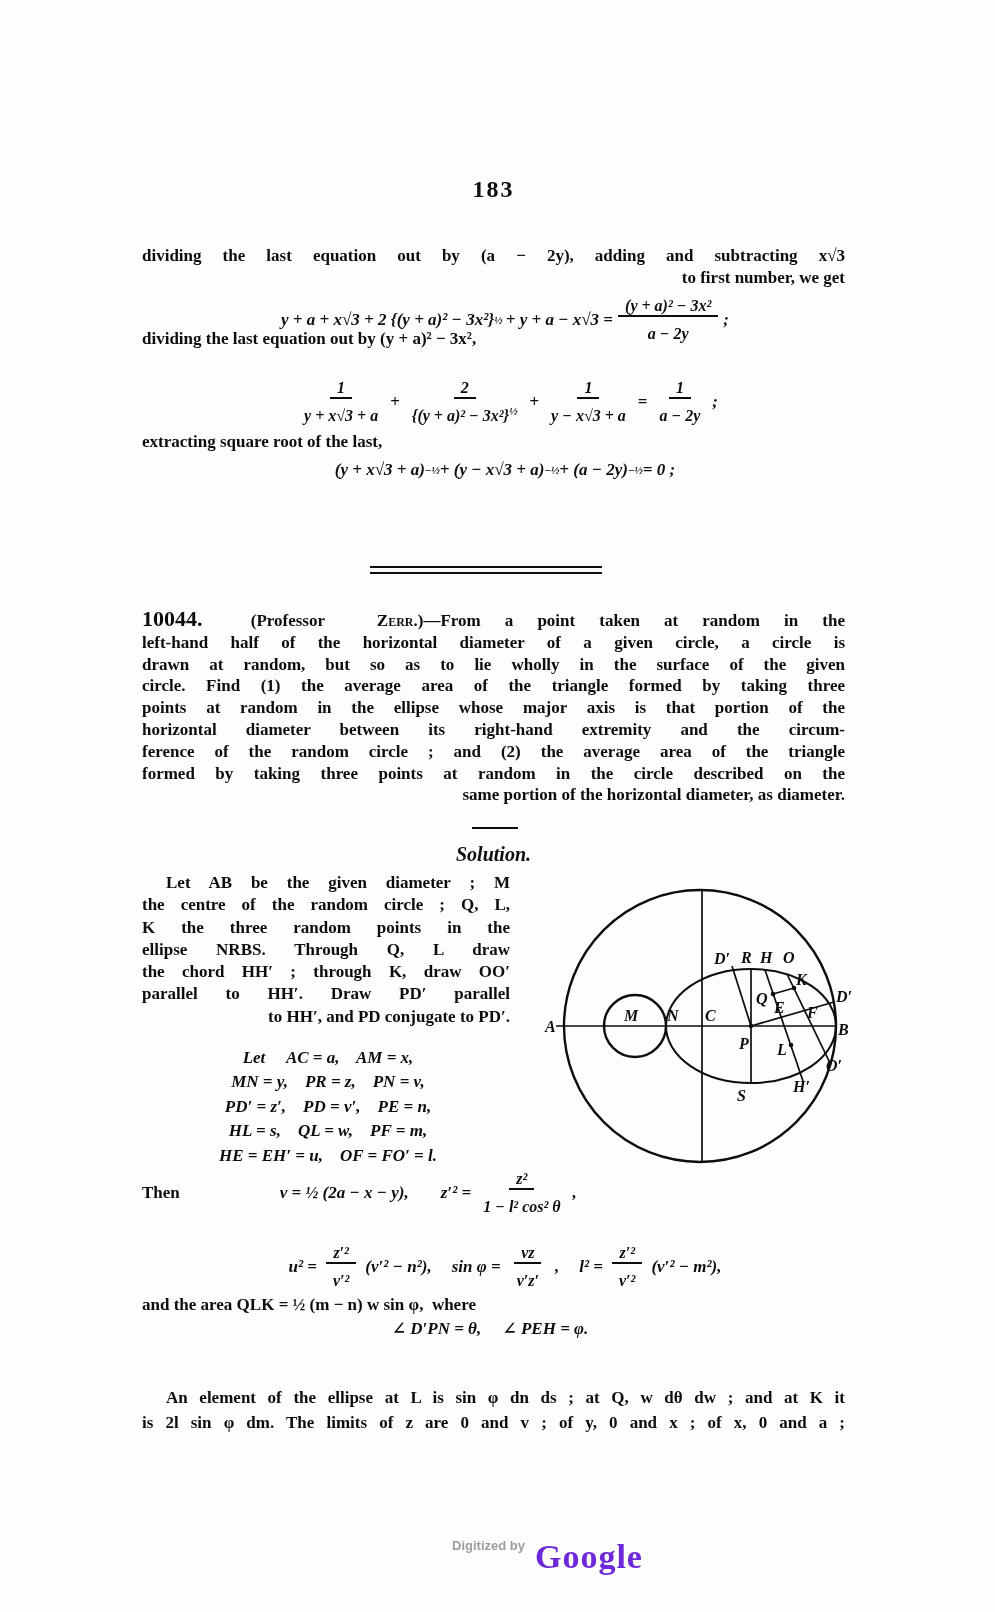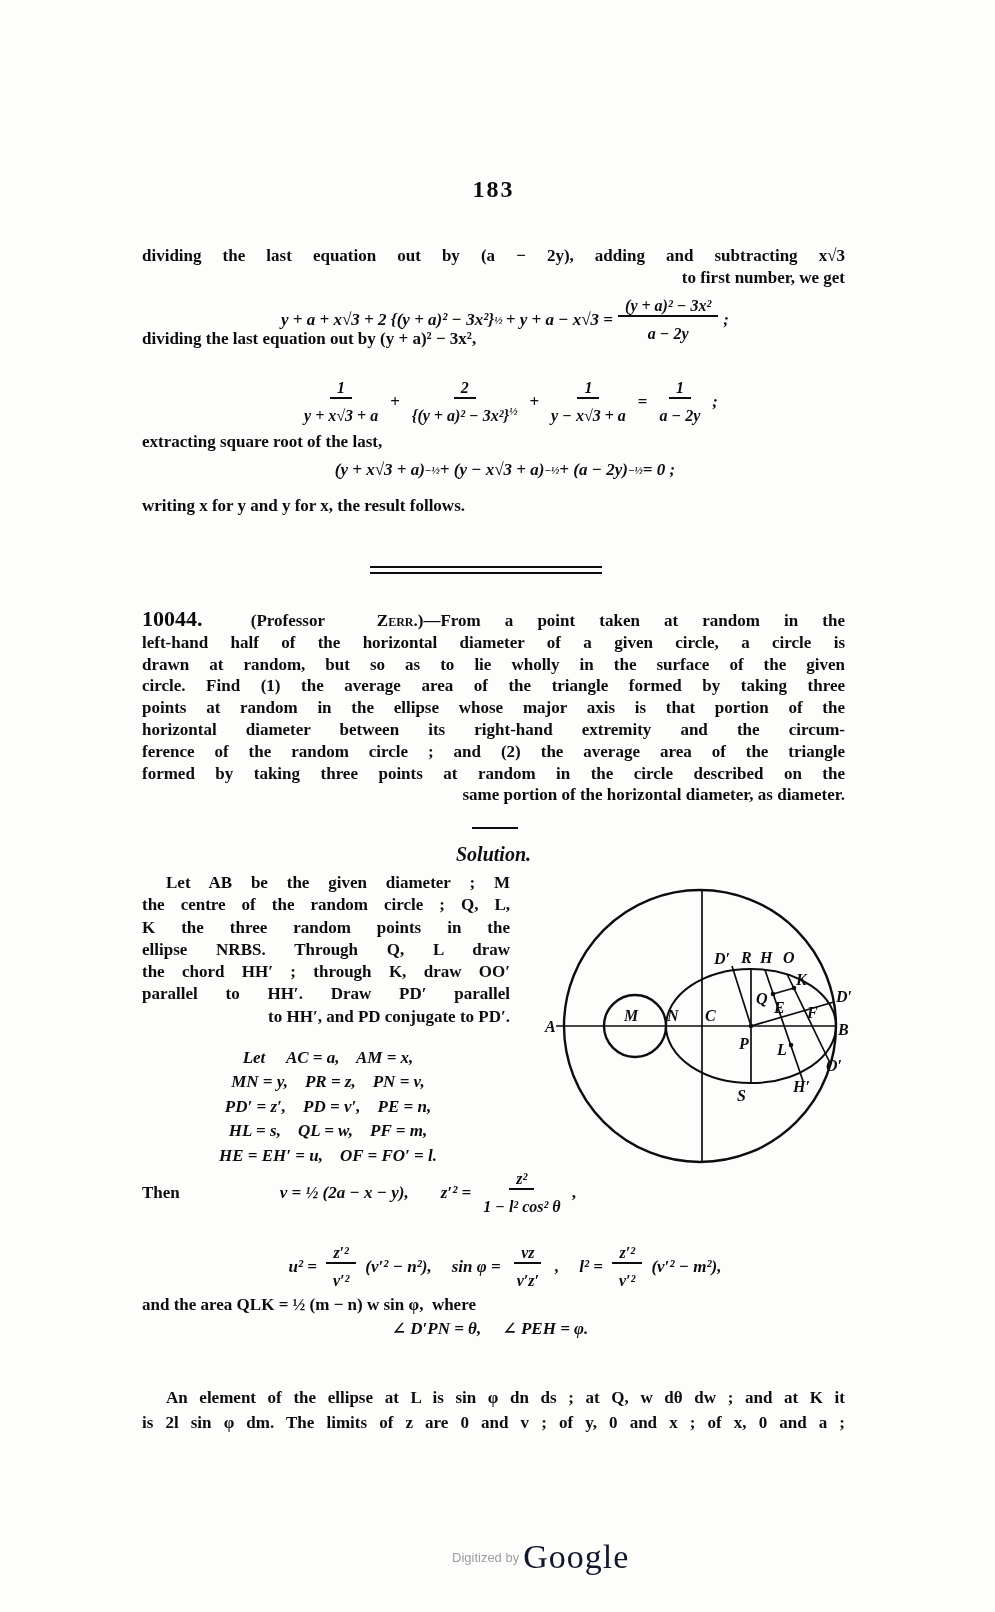--- a/index.html
+++ b/index.html
@@ -23,23 +23,23 @@
   .rule{border-top:2px solid #0d0d0d;height:0;}
   .sol-head{font-style:italic;font-size:20px;text-align:center;}
   .lets{text-align:center;font-style:italic;white-space:pre-wrap;font-size:17px;line-height:24.4px;}
   .pre{white-space:pre-wrap;}
   
   .fs{fill:none;stroke:#0d0d0d;}
   .fl{stroke:#0d0d0d;stroke-width:1.7;}
   .fd{fill:#0d0d0d;stroke:none;}
   .ft{font-family:"Liberation Serif","DejaVu Serif",serif;font-size:16px;font-style:italic;font-weight:bold;fill:#0d0d0d;}
   
-  .wm{display:flex;align-items:center;gap:4px;font-weight:400;}
+  .wm{display:flex;align-items:flex-start;gap:10px;font-weight:700;}
   .wm-pre{font-family:"Liberation Sans","DejaVu Sans",sans-serif;font-size:13px;color:#9d9d9d;}
-  .wm-brand{font-family:"Liberation Serif","DejaVu Serif",serif;font-size:34px;color:#0f172a;letter-spacing:1px;}
+  .wm-brand{font-family:"Liberation Serif","DejaVu Serif",serif;font-size:34px;color:#6d28d9;letter-spacing:1px;}
 </style>
 </head>
 <body>
 
 <div id="page">
 
   <div class="abs pagenum">183</div>
 
   <div class="abs body-text" style="top:245px;left:142px;width:703px;">
     <div class="jline">dividing the last equation out by (a − 2y), adding and subtracting x√3</div>
@@ -87,21 +87,20 @@
   <div class="abs deq" style="top:456px;left:130px;width:750px;height:28px;">
     <span>(y + x√3 + a)</span>
       <sup>−½</sup>
     <span> + (y − x√3 + a)</span>
       <sup>−½</sup>
     <span> + (a − 2y)</span>
       <sup>−½</sup>
     <span> = 0 ;</span>
   </div>
 
-  <div class="abs body-text" style="top:495px;left:142px;width:703px;">writing x for y and y for x, the result follows.</div>
 
   <div class="abs divider" style="top:566px;left:370px;width:232px;"></div>
 
   <div class="abs body-text" style="top:608px;left:142px;width:703px;line-height:21.8px;">
     <div class="jline"><span style="font-size:22px;">10044.</span><span class="pre">  (Professor </span><span style="font-variant:small-caps;margin-left:28px;">Zerr</span><span>.)—From a point taken at random in the</span></div>
     <div class="jline">left-hand half of the horizontal diameter of a given circle, a circle is</div>
     <div class="jline">drawn at random, but so as to lie wholly in the surface of the given</div>
     <div class="jline">circle.  Find (1) the average area of the triangle formed by taking three</div>
     <div class="jline">points at random in the ellipse whose major axis is that portion of the</div>
     <div class="jline">horizontal diameter between its right-hand extremity and the circum-</div>

